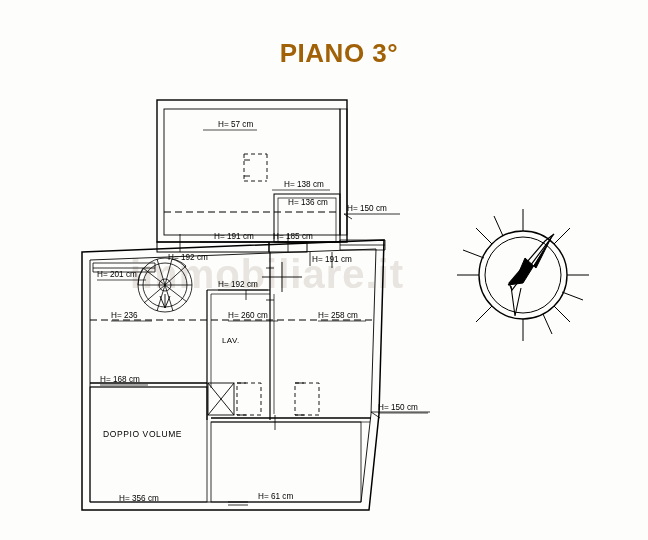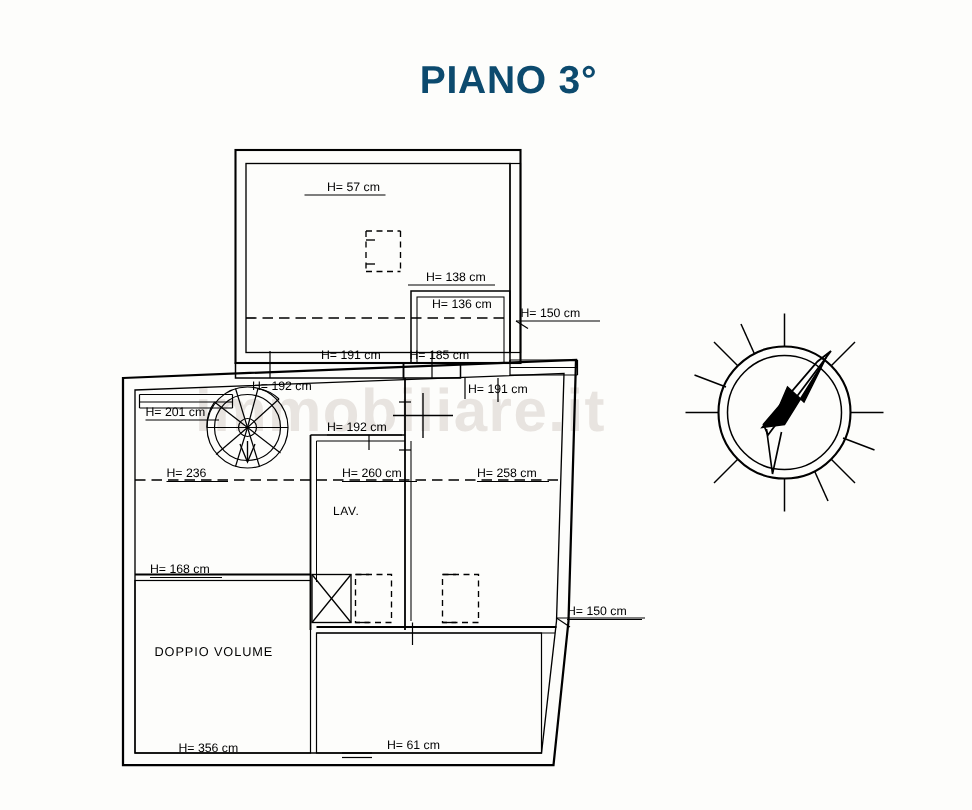--- a/index.html
+++ b/index.html
@@ -25,21 +25,21 @@
   .page-title {
     position: absolute;
     left: 0;
     top: 38px;
     width: 648px;
     text-align: center;
     font-family: "Liberation Sans", sans-serif;
     font-size: 26px;
     font-weight: bold;
     letter-spacing: 0.5px;
-    color: #0c4a6e;
+    color: #a16207;
     padding-left: 30px;
     box-sizing: border-box;
   }
   .watermark {
     position: absolute;
     left: 130px;
     top: 252px;
     width: 400px;
     font-family: "Liberation Sans", sans-serif;
     font-size: 40px;

